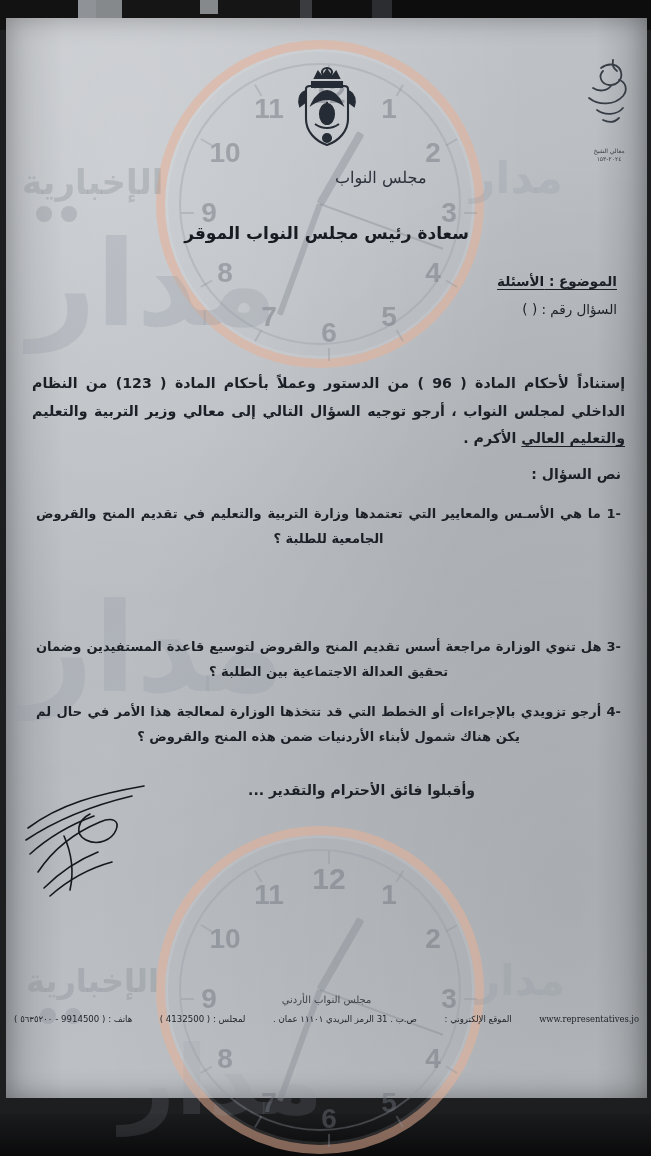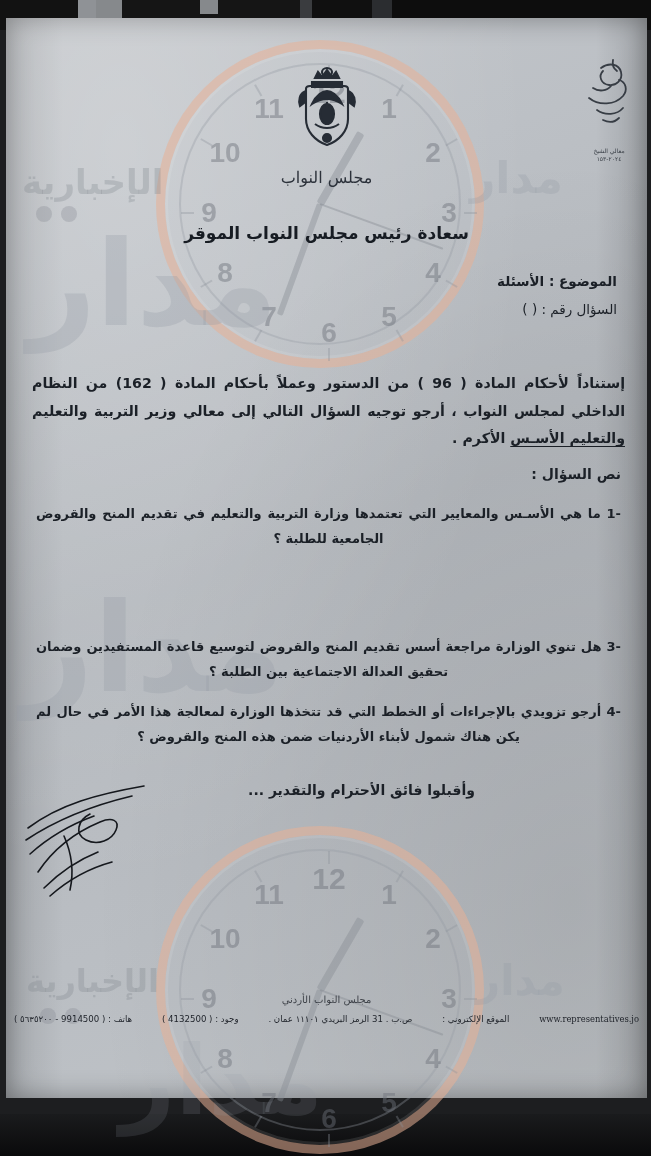--- a/index.html
+++ b/index.html
@@ -102,41 +102,41 @@
   .wm-dots i{display:block;width:16px;height:16px;border-radius:50%;
     background:rgba(128,134,142,.30);}
 
   
   .doc{
     position:absolute;left:6px;top:18px;right:4px;bottom:58px;
     color:#1b2027;
     font-family:"DejaVu Sans","Liberation Sans",sans-serif;
   }
 
-  .emblem{position:absolute;left:50%;transform:translateX(-50%);top:44px;text-align:center;width:200px;}
+  .emblem{position:absolute;left:50%;transform:translateX(-50%);top:44px;text-align:right;width:200px;}
   .emblem svg{display:block;margin:0 auto;}
   .emblem-caption{
     margin-top:2px;font-size:16px;color:#242a33;
     font-family:"DejaVu Serif","Liberation Serif",serif;
     letter-spacing:-1px;opacity:.95;
   }
 
   .corner-logo{position:absolute;right:6px;top:36px;width:64px;text-align:center;opacity:.9;}
   .corner-logo .cl-cap{font-size:6px;color:#2a3038;margin-top:1px;line-height:1.2;}
 
   .title{
     position:absolute;top:205px;right:0;left:0;
     text-align:center;
     font-size:17px;font-weight:700;
     color:#171c23;
     font-family:"DejaVu Sans",sans-serif;
   }
 
   .meta{position:absolute;right:30px;top:250px;font-size:13.5px;line-height:2.05;}
-  .meta .u{text-underline-offset:3px;text-align:right;}
+  .meta .u{text-decoration:underline;text-underline-offset:3px;text-align:right;}
   .meta .subject-line{font-weight:600;}
 
   .body-para{
     position:absolute;right:22px;left:26px;top:352px;
     font-size:14.2px;line-height:1.95;
     text-align:justify;text-align-last:right;
     font-weight:600;
   }
   .body-para .u{text-decoration:underline;text-underline-offset:3px;}
   .ltr-num{direction:ltr;unicode-bidi:embed;display:inline-block;}
@@ -322,21 +322,21 @@
     <div class="meta">
       <div class="subject-line">
         <span class="u">الموضوع : </span><span class="u">الأسئلة</span>
       </div>
       <div>
         <span>السؤال رقم : </span><span>(    )</span>
       </div>
     </div>
 
     <div class="body-para">
-      <span>إستناداً لأحكام المادة ( </span><span class="ltr-num">96</span><span> ) من الدستور وعملاً بأحكام المادة ( </span><span class="ltr-num">162</span><span>) من النظام الداخلي لمجلس النواب ، أرجو توجيه السؤال التالي إلى معالي وزير التربية والتعليم </span><span class="u">والتعليم الأسـس</span><span> الأكرم .</span>
+      <span>إستناداً لأحكام المادة ( </span><span class="ltr-num">96</span><span> ) من الدستور وعملاً بأحكام المادة ( </span><span class="ltr-num">123</span><span>) من النظام الداخلي لمجلس النواب ، أرجو توجيه السؤال التالي إلى معالي وزير التربية والتعليم </span><span class="u">والتعليم العالي</span><span> الأكرم .</span>
     </div>
 
     <div class="prompt">نص السؤال :</div>
 
     <div class="q q1">
       <span class="ltr-num">1-</span>
       <span>ما هي الأسـس والمعايير التي تعتمدها وزارة التربية والتعليم في تقديم المنح والقروض الجامعية للطلبة ؟</span>
     </div>
 
 
@@ -367,19 +367,19 @@
 
     <div class="sign">
     </div>
 
     <div class="footer">
       <div class="f-logo">مجلس النواب الأردني</div>
       <div class="f-line">
         <span class="f-site"><span>www.representatives.jo</span></span>
         <span>الموقع الإلكتروني :</span>
         <span>ص.ب . 31 الرمز البريدي ١١١٠١ عمان .</span>
-        <span><span>وجود : ( </span><span>4132500</span><span> )</span></span>
+        <span><span>لمجلس : ( </span><span>4132500</span><span> )</span></span>
         <span><span>هاتف : ( </span><span>9914500 - ٥٦٣٥٢٠٠</span><span> )</span></span>
       </div>
     </div>
 
   </div>
 </div>
 
 </body></html>

